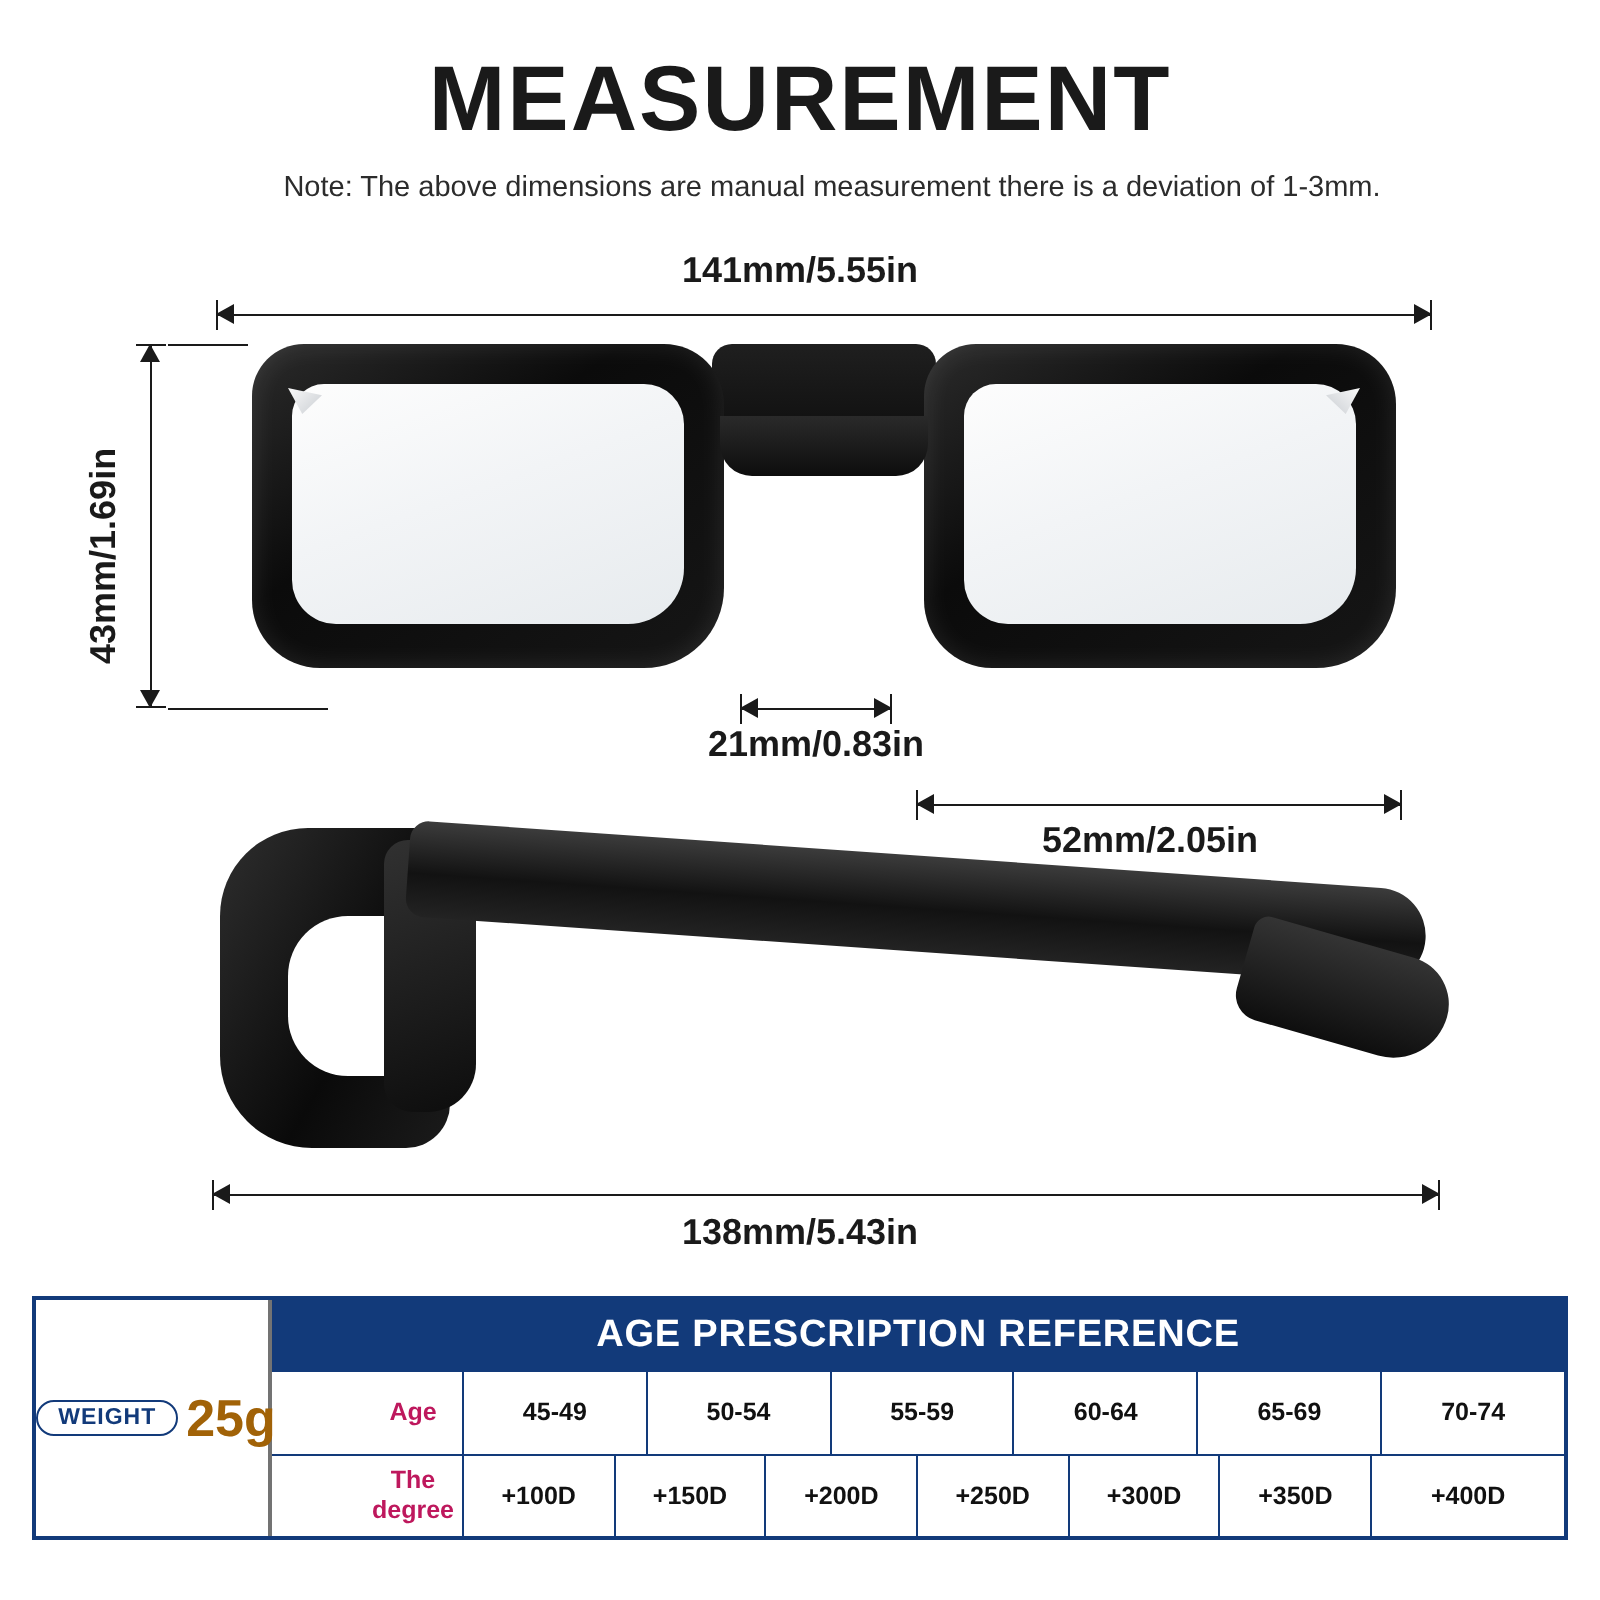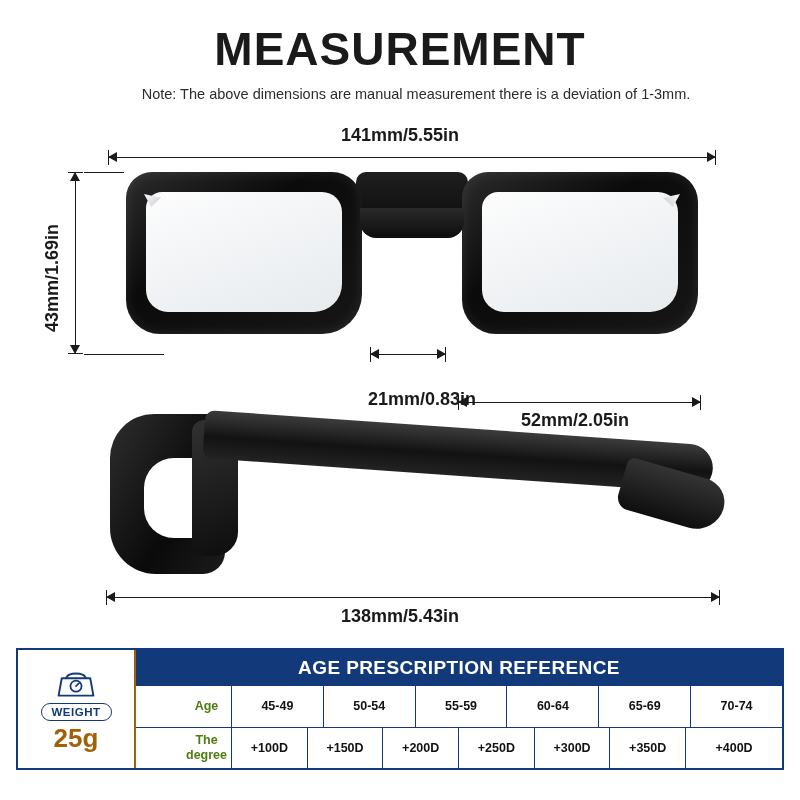--- a/index.html
+++ b/index.html
@@ -25,21 +25,21 @@
     font-size: 14.5px; color: #2c2c2c; font-weight: 400; padding-left: 32px;
   }
 
   
   .dim {
     position: absolute;
     font-size: 18px; font-weight: 600; color: #1a1a1a;
     white-space: nowrap;
   }
   .dim-top { top: 125px; left: 0; width: 800px; text-align: center; }
-  .dim-bridge { top: 362px; left: 332px; width: 180px; text-align: center; margin-top: 27px; }
+  .dim-bridge { top: 362px; left: 318px; width: 180px; text-align: center; }
   .dim-lens  { top: 410px; left: 450px; width: 250px; text-align: center; }
   .dim-bottom { top: 606px; left: 0; width: 800px; text-align: center; }
 
   .dim-vert {
     position: absolute;
     top: 188px; left: 38px;
     width: 28px; height: 180px;
     font-size: 18px; font-weight: 600; color: #1a1a1a;
     writing-mode: vertical-rl; text-orientation: mixed;
     transform: rotate(180deg);
@@ -148,22 +148,22 @@
 
   
   .table-wrap {
     position: absolute; left: 16px; top: 648px;
     width: 768px; height: 122px;
     border: 2px solid #123a7a;
     display: flex;
   }
   .weight-cell {
     width: 118px; flex: 0 0 118px;
-    border-right: 2px solid #a16207;
-    display: flex; flex-direction: column; align-items: center; justify-content: center;
+    border-right: 2px solid #737373;
+    display: flex; flex-direction: row; align-items: center; justify-content: center;
     gap: 4px; background: #ffffff;
   }
   .scale-icon { width: 38px; height: 32px; }
   .weight-pill {
     border: 1.6px solid #123a7a; border-radius: 12px;
     font-size: 11.5px; font-weight: 700; color: #123a7a;
     padding: 2px 10px; letter-spacing: .5px;
   }
   .weight-val { font-size: 26px; font-weight: 700; color: #a16207; line-height: 1; }
 
@@ -175,21 +175,21 @@
   }
   .grid-row { flex: 1; display: flex; }
   .grid-row + .grid-row { border-top: 1.6px solid #123a7a; }
   .cell {
     flex: 1; display: flex; align-items: center; justify-content: center;
     font-size: 12.5px; font-weight: 700; color: #111;
     border-right: 1.6px solid #123a7a; text-align: center; line-height: 1.15;
     padding: 0 2px;
   }
   .cell:last-child { border-right: none; }
-  .cell.label { flex: 0 0 96px; color: #4d7c0f; padding-left: 48px; }
+  .cell.label { flex: 0 0 96px; color: #be185d; padding-left: 48px; }
   .cell.last { flex: 0 0 96px; }
 </style>
 </head>
 <body>
 
 <div class="page">
 
   <div class="title">MEASUREMENT</div>
   <div class="note">Note: The above dimensions are manual measurement there is a deviation of 1-3mm.</div>
 

